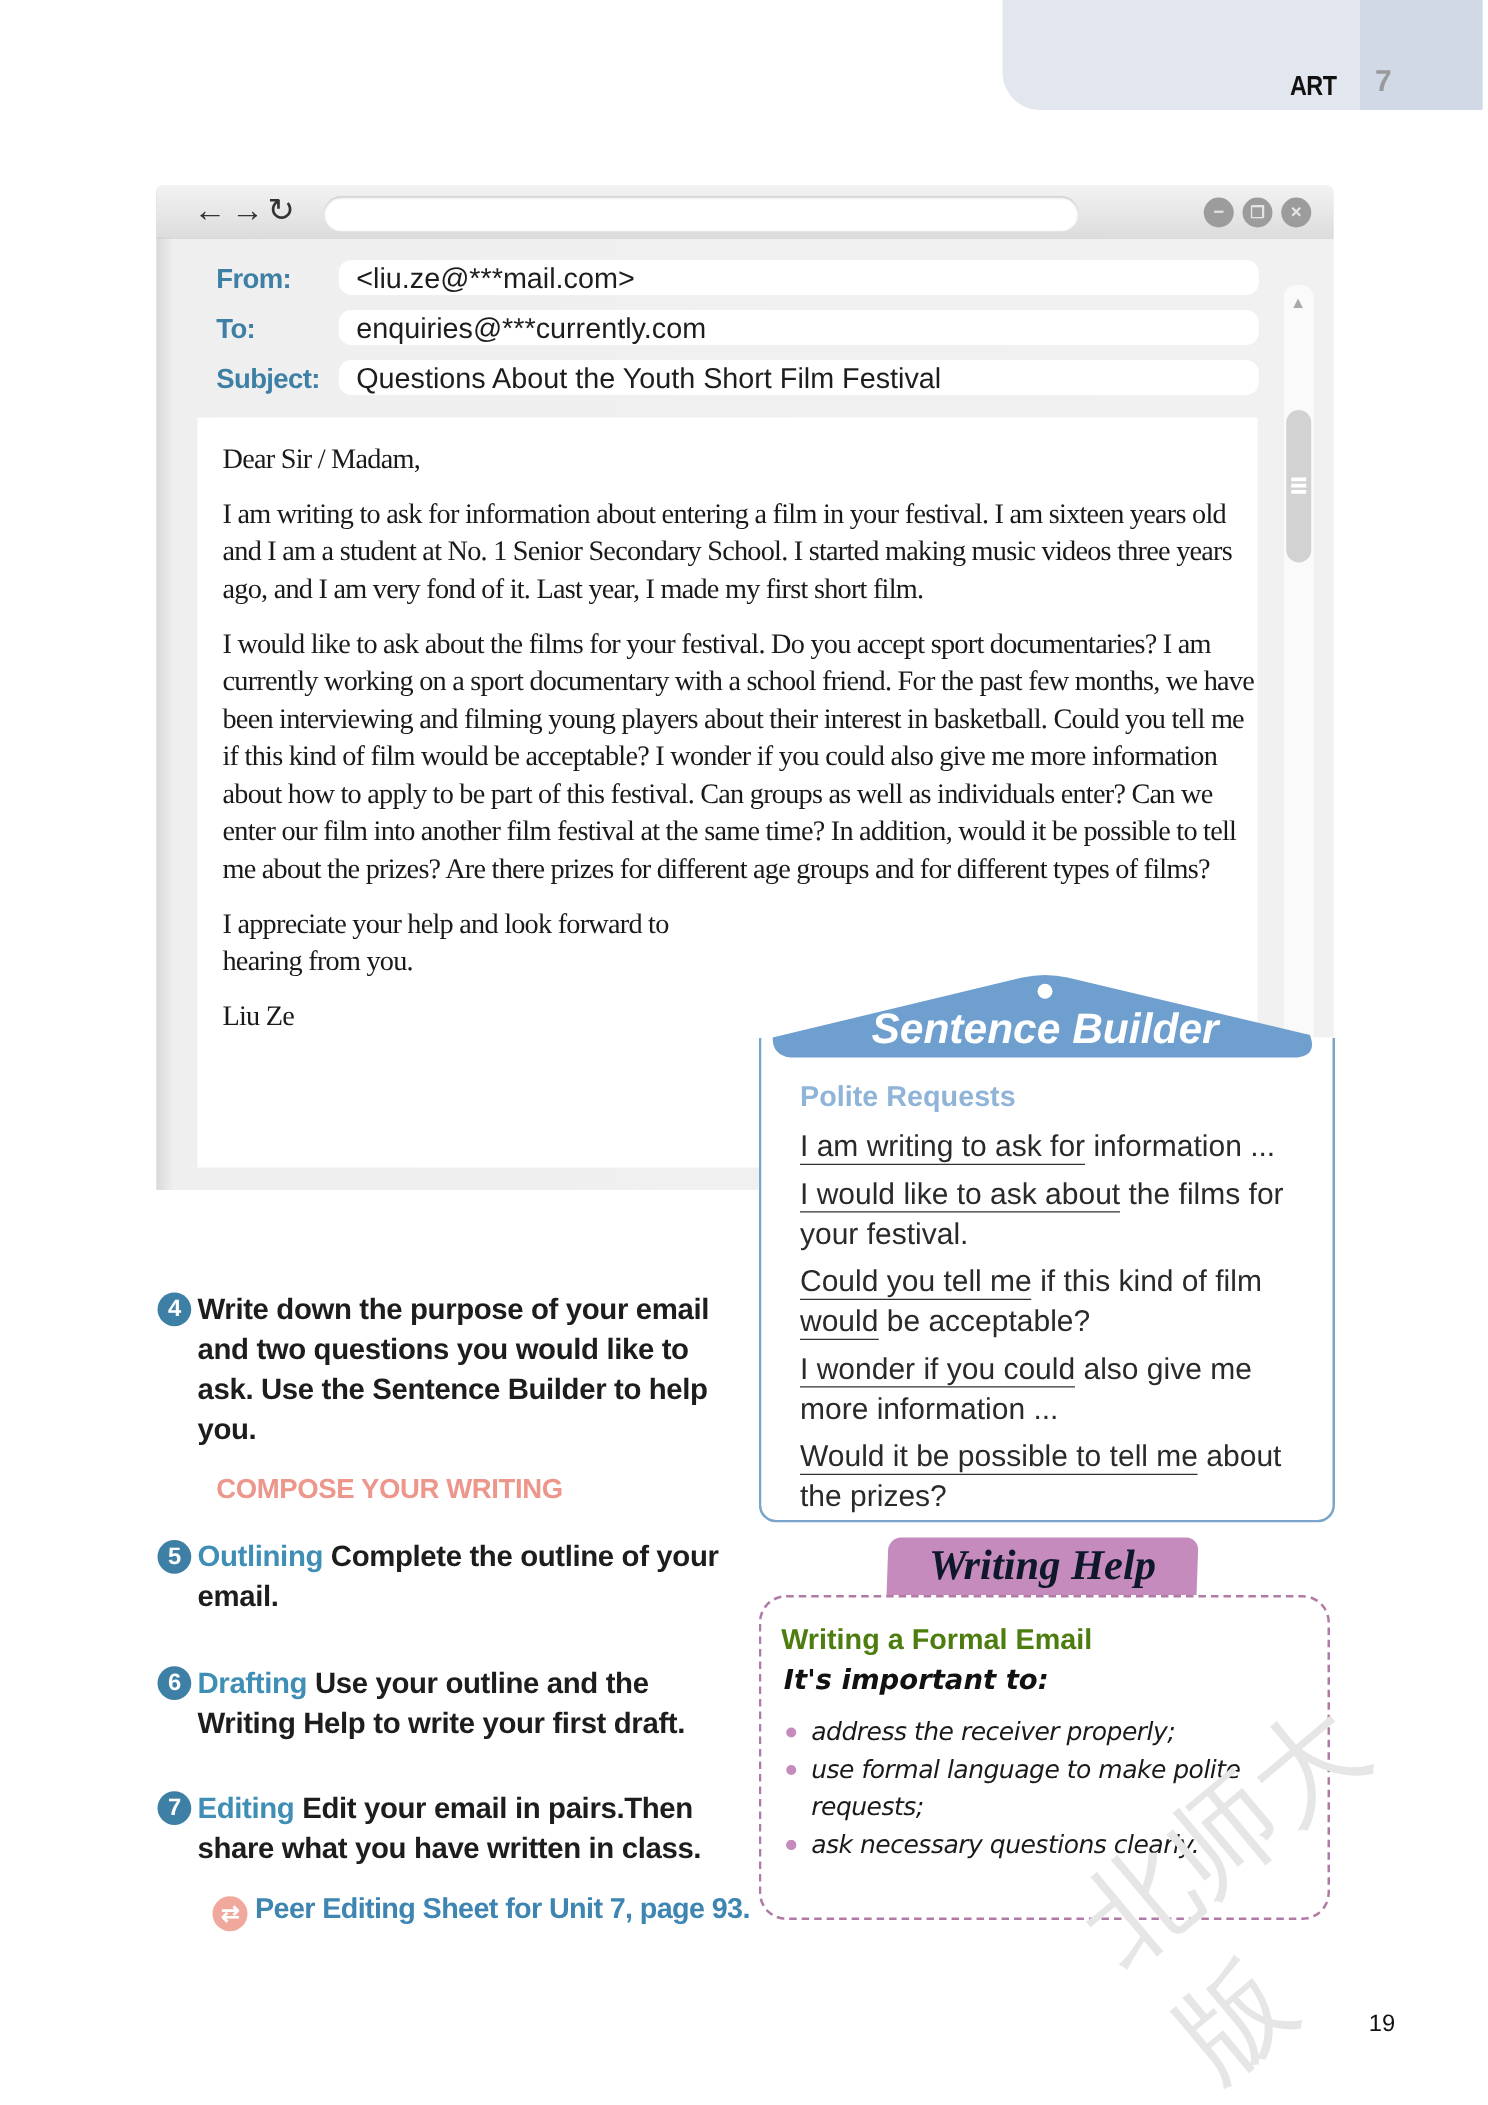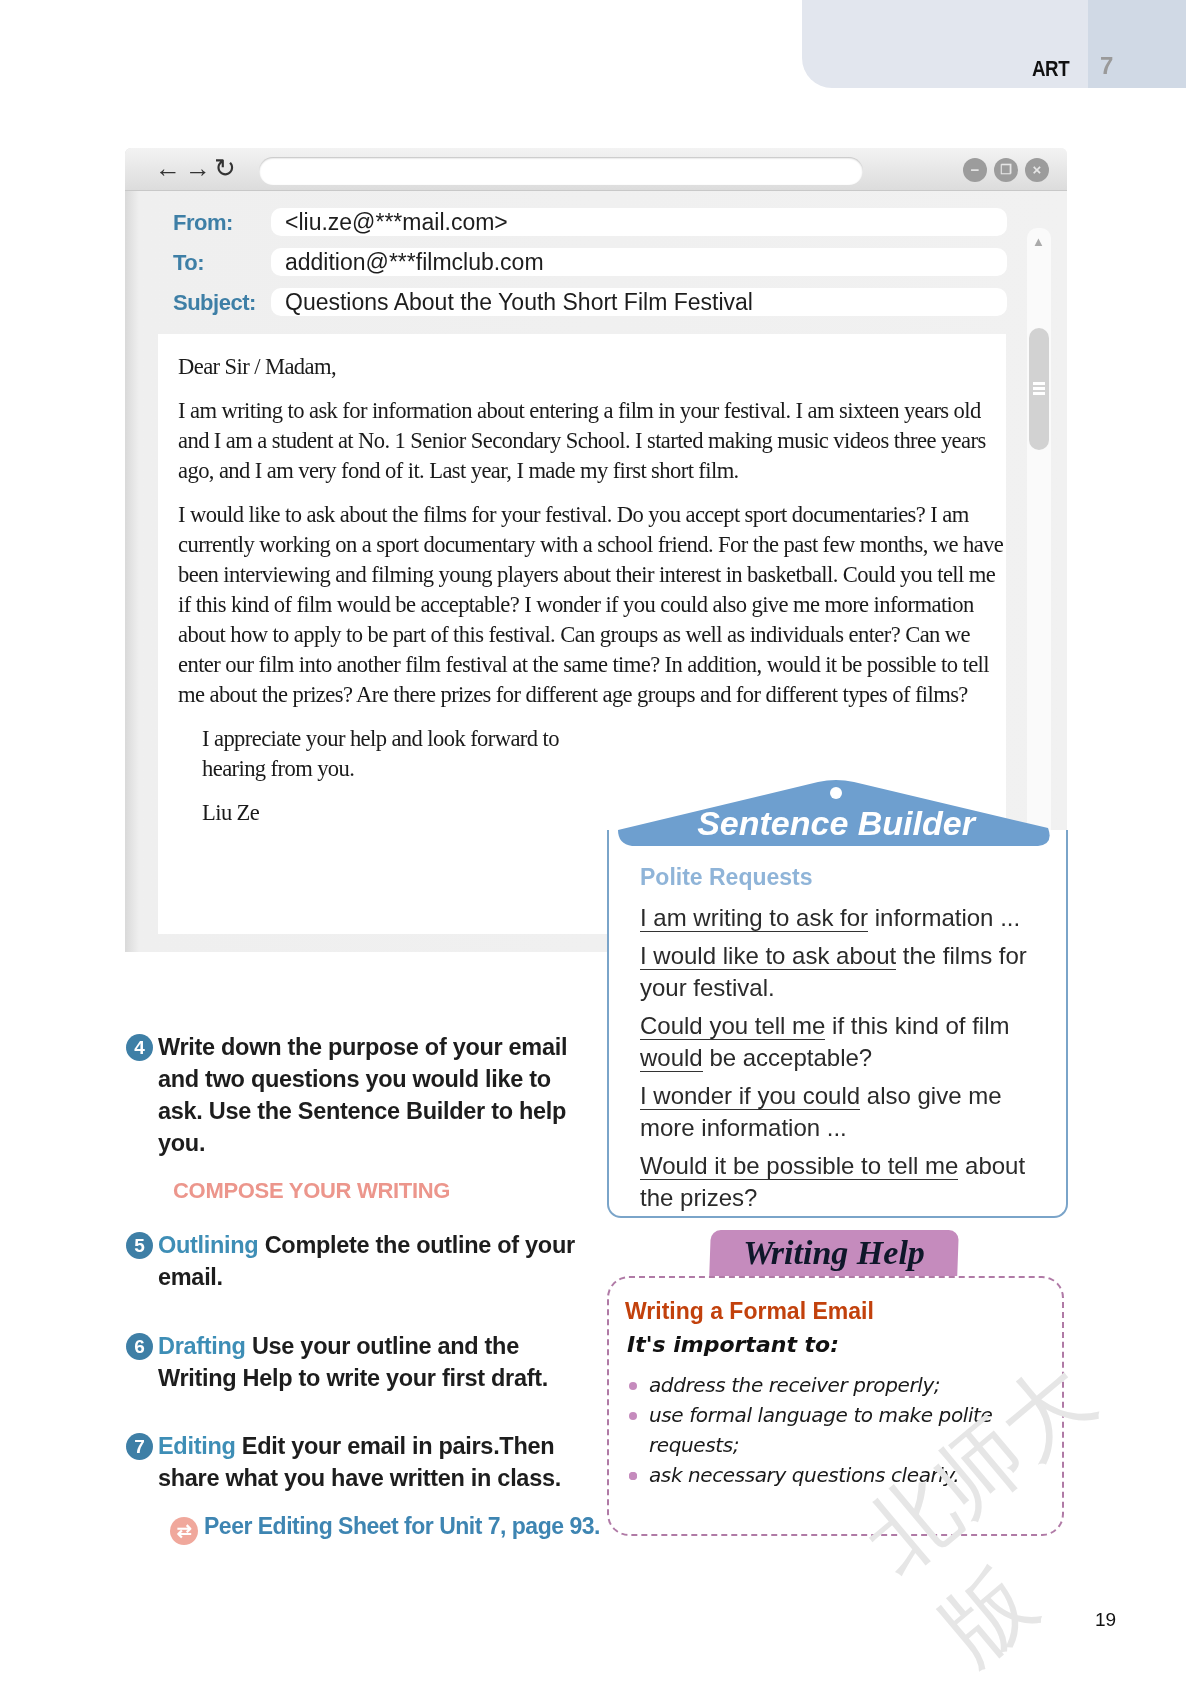--- a/index.html
+++ b/index.html
@@ -31,21 +31,21 @@
 
   .flabel { position:absolute; left:48px; font-size:22px; font-weight:bold; color:#3e7fa6;
             letter-spacing:-0.5px; }
   .ffield { position:absolute; left:146px; width:736px; height:28px; background:#fff; border-radius:10px;
             font-size:23px; line-height:28px; padding-left:14px; box-sizing:border-box; color:#1d1d1d; }
 
   .body { position:absolute; left:33px; top:186px; width:848px; height:600px; background:#ffffff; }
   .bodytext { position:absolute; left:20px; top:18px; width:830px; font-family:"Liberation Serif", serif;
               font-size:22.6px; line-height:30px; color:#1a1a1a; letter-spacing:-0.6px; }
   .bodytext p { margin:0 0 14px 0; }
-  .bodytext p.close { width:420px;margin-left:24px; }
+  .bodytext p.close { width:420px; }
 
   .scroll { position:absolute; left:902px; top:80px; width:24px; height:700px; background:#fafafa; border-radius:10px; }
   .scroll .up { position:absolute; left:5px; top:6px; font-size:13px; color:#aaa; }
   .scroll .thumb { position:absolute; left:2px; top:100px; width:20px; height:122px; background:#d2d2d2; border-radius:10px; }
   .scroll .grip { position:absolute; left:4px; top:54px; width:12px; height:3px; background:#fff; box-shadow:0 5px 0 #fff, 0 10px 0 #fff; }
 
   
   .sb { position:absolute; left:607px; top:830px; width:461px; height:388px; background:#fff;
         border:2px solid #7aa4c9; border-top:none; border-radius:0 0 14px 14px; box-sizing:border-box; }
   .sb-roof { position:absolute; left:618px; top:778px; width:436px; height:70px; }
@@ -67,21 +67,21 @@
   .peer .ico { display:inline-block; width:28px; height:28px; border-radius:14px; background:#f0a89c; color:#fff;
                font-size:18px; line-height:28px; text-align:center; margin-right:6px; vertical-align:-3px; }
 
   
   .wh-tab { position:absolute; left:710px; top:1230px; width:248px; height:48px; background:#c58bbd;
             border-radius:10px 10px 0 0; transform:skewX(-2deg); }
   .wh-title { position:absolute; left:710px; top:1230px; width:248px; text-align:center;
               font-family:"Liberation Serif", serif; font-style:italic; font-weight:bold; font-size:34px; color:#0f172a; line-height:46px; }
   .wh { position:absolute; left:607px; top:1276px; width:457px; height:260px; border:2px dashed #b07aa6;
         border-radius:22px; box-sizing:border-box; background:#fff; }
-  .wh-sub { position:absolute; left:16px; top:20px; font-size:23px; font-weight:bold; color:#c2410c; }
+  .wh-sub { position:absolute; left:16px; top:20px; font-size:23px; font-weight:bold; color:#4d7c0f; }
   .wh-lead { position:absolute; left:18px; top:54px; font-family:"DejaVu Sans", sans-serif; font-style:italic; font-weight:bold; font-size:22px; color:#111; }
   .wh-list { position:absolute; left:18px; top:92px; width:425px; margin:0; padding:0; list-style:none;
              font-family:"DejaVu Sans", sans-serif; font-style:italic; font-size:20px; line-height:30px; color:#1a1a1a; letter-spacing:-0.4px; }
   .wh-list li { position:relative; padding-left:22px; }
   .wh-list li .dot { position:absolute; left:2px; top:12px; width:8px; height:8px; border-radius:4px; background:#c58bbd; }
 
   .pagenum { position:absolute; left:1095px; top:1609px; font-size:19px; font-weight:normal; color:#111; }
   .wm { position:absolute; left:880px; top:1380px; font-size:88px; color:#e6e6e6; transform:rotate(-40deg);
         font-family:"DejaVu Sans", sans-serif; }
 </style>
@@ -101,21 +101,21 @@
     <span class="nav reload">↻</span>
     <div class="urlbar"></div>
     <span class="ctl min">−</span>
     <span class="ctl max">❐</span>
     <span class="ctl close">×</span>
   </div>
 
   <span class="flabel" style="top:62px">From:</span>
   <div class="ffield" style="top:60px">&lt;liu.ze@***mail.com&gt;</div>
   <span class="flabel" style="top:102px">To:</span>
-  <div class="ffield" style="top:100px">addition@***filmclub.com</div>
+  <div class="ffield" style="top:100px">enquiries@***currently.com</div>
   <span class="flabel" style="top:142px">Subject:</span>
   <div class="ffield" style="top:140px">Questions About the Youth Short Film Festival</div>
 
   <div class="body">
     <div class="bodytext">
       <p>Dear Sir / Madam,</p>
       <p>I am writing to ask for information about entering a film in your festival. I am sixteen years old and I am a student at No. 1 Senior Secondary School. I started making music videos three years ago, and I am very fond of it. Last year, I made my first short film.</p>
       <p>I would like to ask about the films for your festival. Do you accept sport documentaries? I am currently working on a sport documentary with a school friend. For the past few months, we have been interviewing and filming young players about their interest in basketball. Could you tell me if this kind of film would be acceptable? I wonder if you could also give me more information about how to apply to be part of this festival. Can groups as well as individuals enter? Can we enter our film into another film festival at the same time? In addition, would it be possible to tell me about the prizes? Are there prizes for different age groups and for different types of films?</p>
       <p class="close">I appreciate your help and look forward to hearing from you.</p>
       <p class="close">Liu Ze</p>

